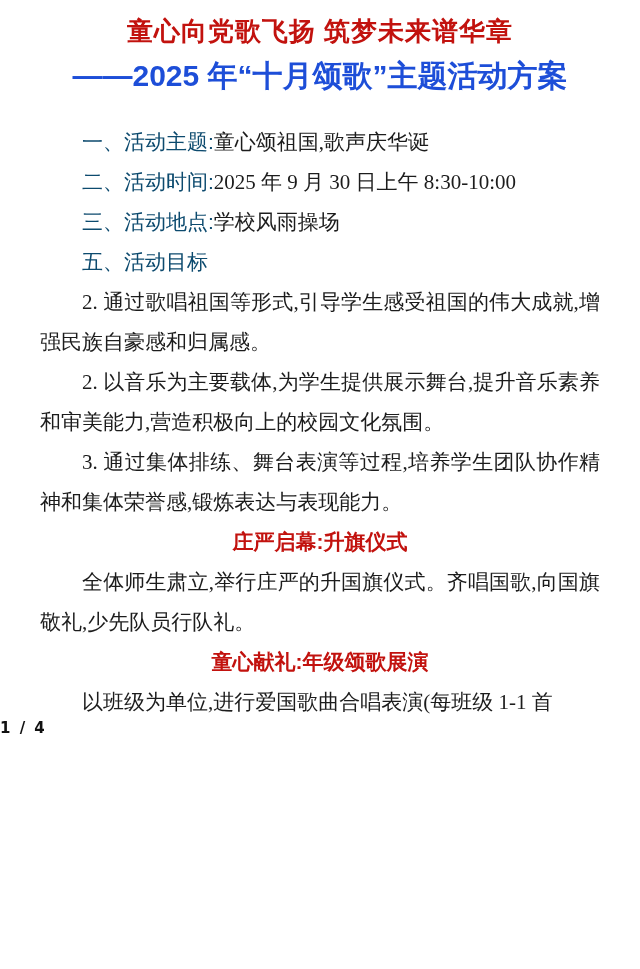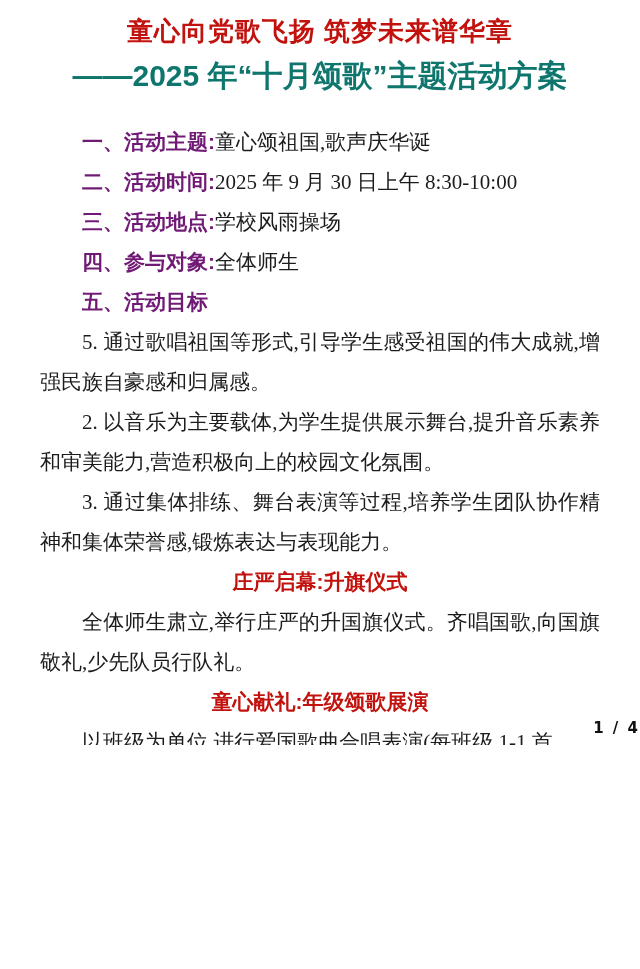--- a/index.html
+++ b/index.html
@@ -16,44 +16,44 @@
   }
   .title-red{
     margin:4px 0 0 0;text-align:center;
     font-size:26px;line-height:34px;font-weight:700;
     color:var(--red);
     font-family:"Liberation Sans","DejaVu Sans",sans-serif;
     letter-spacing:1px;
   }
   .title-main{
     margin:6px 0 0 0;text-align:center;
-    font-size:30px;line-height:44px;font-weight:700;color:#0f766e;
+    font-size:30px;line-height:44px;font-weight:700;color:#1d4ed8;
     font-family:"Liberation Sans","DejaVu Sans",sans-serif;
   }
   .content{
     margin-top:24px;
     font-size:21px;line-height:40px;
     text-align:justify;
   }
   .content p{margin:0;}
   .indent{text-indent:2em;}
   .info-label,.heading{
-    font-weight:700;
+    font-weight:400;
     font-family:"Liberation Sans","DejaVu Sans",sans-serif;
-    color:#701a75;
+    color:#0c4a6e;
   }
   .info-value{font-weight:400;}
   .red-center{
     text-align:center;text-indent:0;
     color:var(--red);font-weight:700;
     font-family:"Liberation Sans","DejaVu Sans",sans-serif;
   }
   .footer{
     position:absolute;left:0;right:0;bottom:8px;
-    text-align:right;
+    text-align:left;
     font-size:15px;font-weight:700;letter-spacing:2px;color:#111;
     font-family:"DejaVu Sans","Liberation Sans",sans-serif;
   }
 </style>
 </head>
 <body>
 
 <div class="page">
 
   <h1 class="title-red">童心向党歌飞扬 筑梦未来谱华章</h1>
@@ -61,25 +61,24 @@
   <h2 class="title-main">——2025 年“十月颂歌”主题活动方案</h2>
 
   <div class="content">
 
     <p class="indent"><span class="info-label">一、活动主题:</span><span class="info-value">童心颂祖国,歌声庆华诞</span></p>
 
     <p class="indent"><span class="info-label">二、活动时间:</span><span class="info-value">2025 年 9 月 30 日上午 8:30-10:00</span></p>
 
     <p class="indent"><span class="info-label">三、活动地点:</span><span class="info-value">学校风雨操场</span></p>
 
-    <p class="indent"><span class="info-label">四、参与对象:</span><span class="info-value">全体师生</span></p>
 
     <p class="indent heading">五、活动目标</p>
 
-    <p class="indent">5. 通过歌唱祖国等形式,引导学生感受祖国的伟大成就,增强民族自豪感和归属感。</p>
+    <p class="indent">2. 通过歌唱祖国等形式,引导学生感受祖国的伟大成就,增强民族自豪感和归属感。</p>
 
     <p class="indent">2. 以音乐为主要载体,为学生提供展示舞台,提升音乐素养和审美能力,营造积极向上的校园文化氛围。</p>
 
     <p class="indent">3. 通过集体排练、舞台表演等过程,培养学生团队协作精神和集体荣誉感,锻炼表达与表现能力。</p>
 
 
 
     <p class="red-center">庄严启幕:升旗仪式</p>
 
     <p class="indent">全体师生肃立,举行庄严的升国旗仪式。齐唱国歌,向国旗敬礼,少先队员行队礼。</p>

